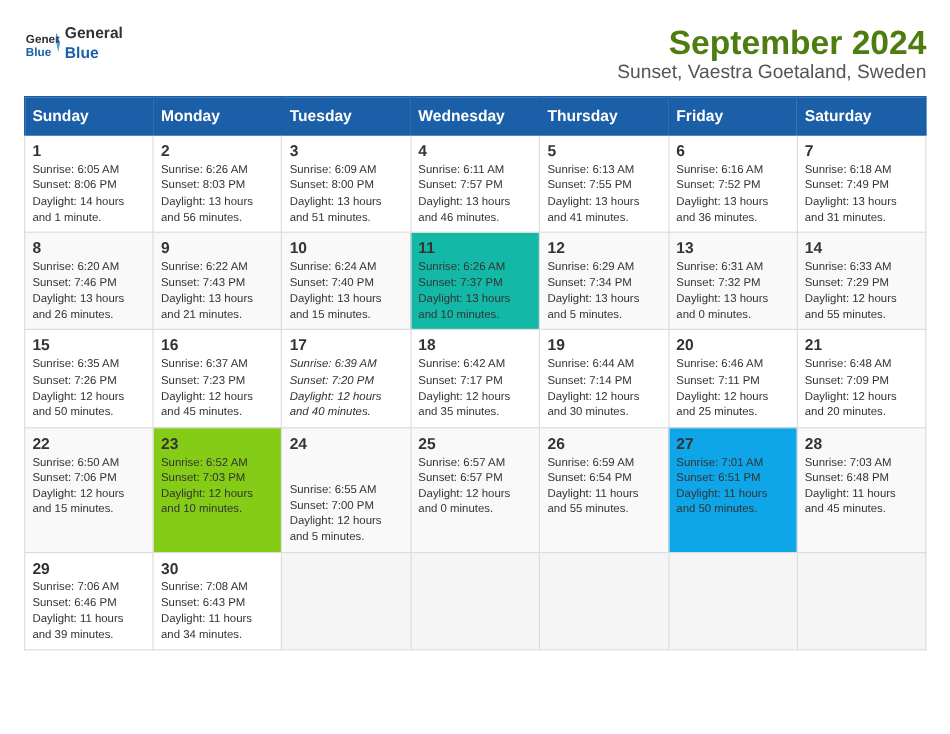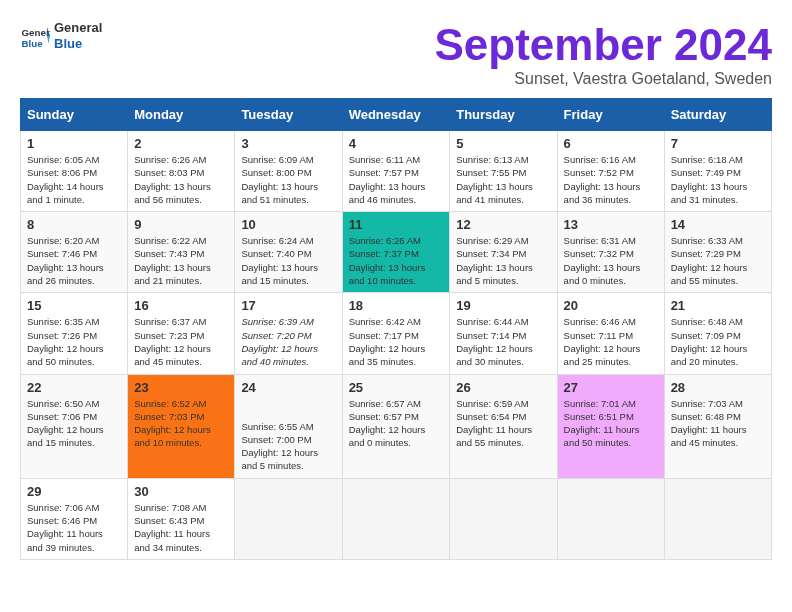--- a/index.html
+++ b/index.html
@@ -22,23 +22,23 @@
       gap: 4px;
     }
     .logo-icon {
       width: 30px;
       height: 30px;
     }
     .title-area {
       text-align: right;
     }
     .month-title {
-      font-size: 44px;
+      font-size: 28px;
       font-weight: bold;
-      color: #6d28d9;
+      color: #4d7c0f;
     }
     .location-title {
       font-size: 16px;
       color: #555;
     }
     .calendar {
       width: 100%;
       border-collapse: collapse;
       border: 1px solid #ccc;
     }
@@ -268,21 +268,21 @@
         </td>
       </tr>
       <tr style="background: rgb(249, 249, 249);">
         <td style="background: rgb(249, 249, 249);">
           <span class="day-number">22</span>
           <div class="day-info" style="white-space: pre-line;">Sunrise: 6:50 AM
 Sunset: 7:06 PM
 Daylight: 12 hours
 and 15 minutes.</div>
         </td>
-        <td style="background: #f97316;">
+        <td style="background: #84cc16;">
           <span class="day-number">23</span>
           <div class="day-info" style="white-space: pre-line;">Sunrise: 6:52 AM
 Sunset: 7:03 PM
 Daylight: 12 hours
 and 10 minutes.</div>
         </td>
         <td style="background: rgb(249, 249, 249);">
           <span class="day-number">24</span>
           <div class="day-info" style="white-space: pre-line; margin-top: 25px;">Sunrise: 6:55 AM
 Sunset: 7:00 PM
@@ -296,21 +296,21 @@
 Daylight: 12 hours
 and 0 minutes.</div>
         </td>
         <td style="background: rgb(249, 249, 249);">
           <span class="day-number">26</span>
           <div class="day-info" style="white-space: pre-line;">Sunrise: 6:59 AM
 Sunset: 6:54 PM
 Daylight: 11 hours
 and 55 minutes.</div>
         </td>
-        <td style="background: #f0abfc;">
+        <td style="background: #0ea5e9;">
           <span class="day-number">27</span>
           <div class="day-info" style="white-space: pre-line;">Sunrise: 7:01 AM
 Sunset: 6:51 PM
 Daylight: 11 hours
 and 50 minutes.</div>
         </td>
         <td style="background: rgb(249, 249, 249);">
           <span class="day-number">28</span>
           <div class="day-info" style="white-space: pre-line;">Sunrise: 7:03 AM
 Sunset: 6:48 PM

